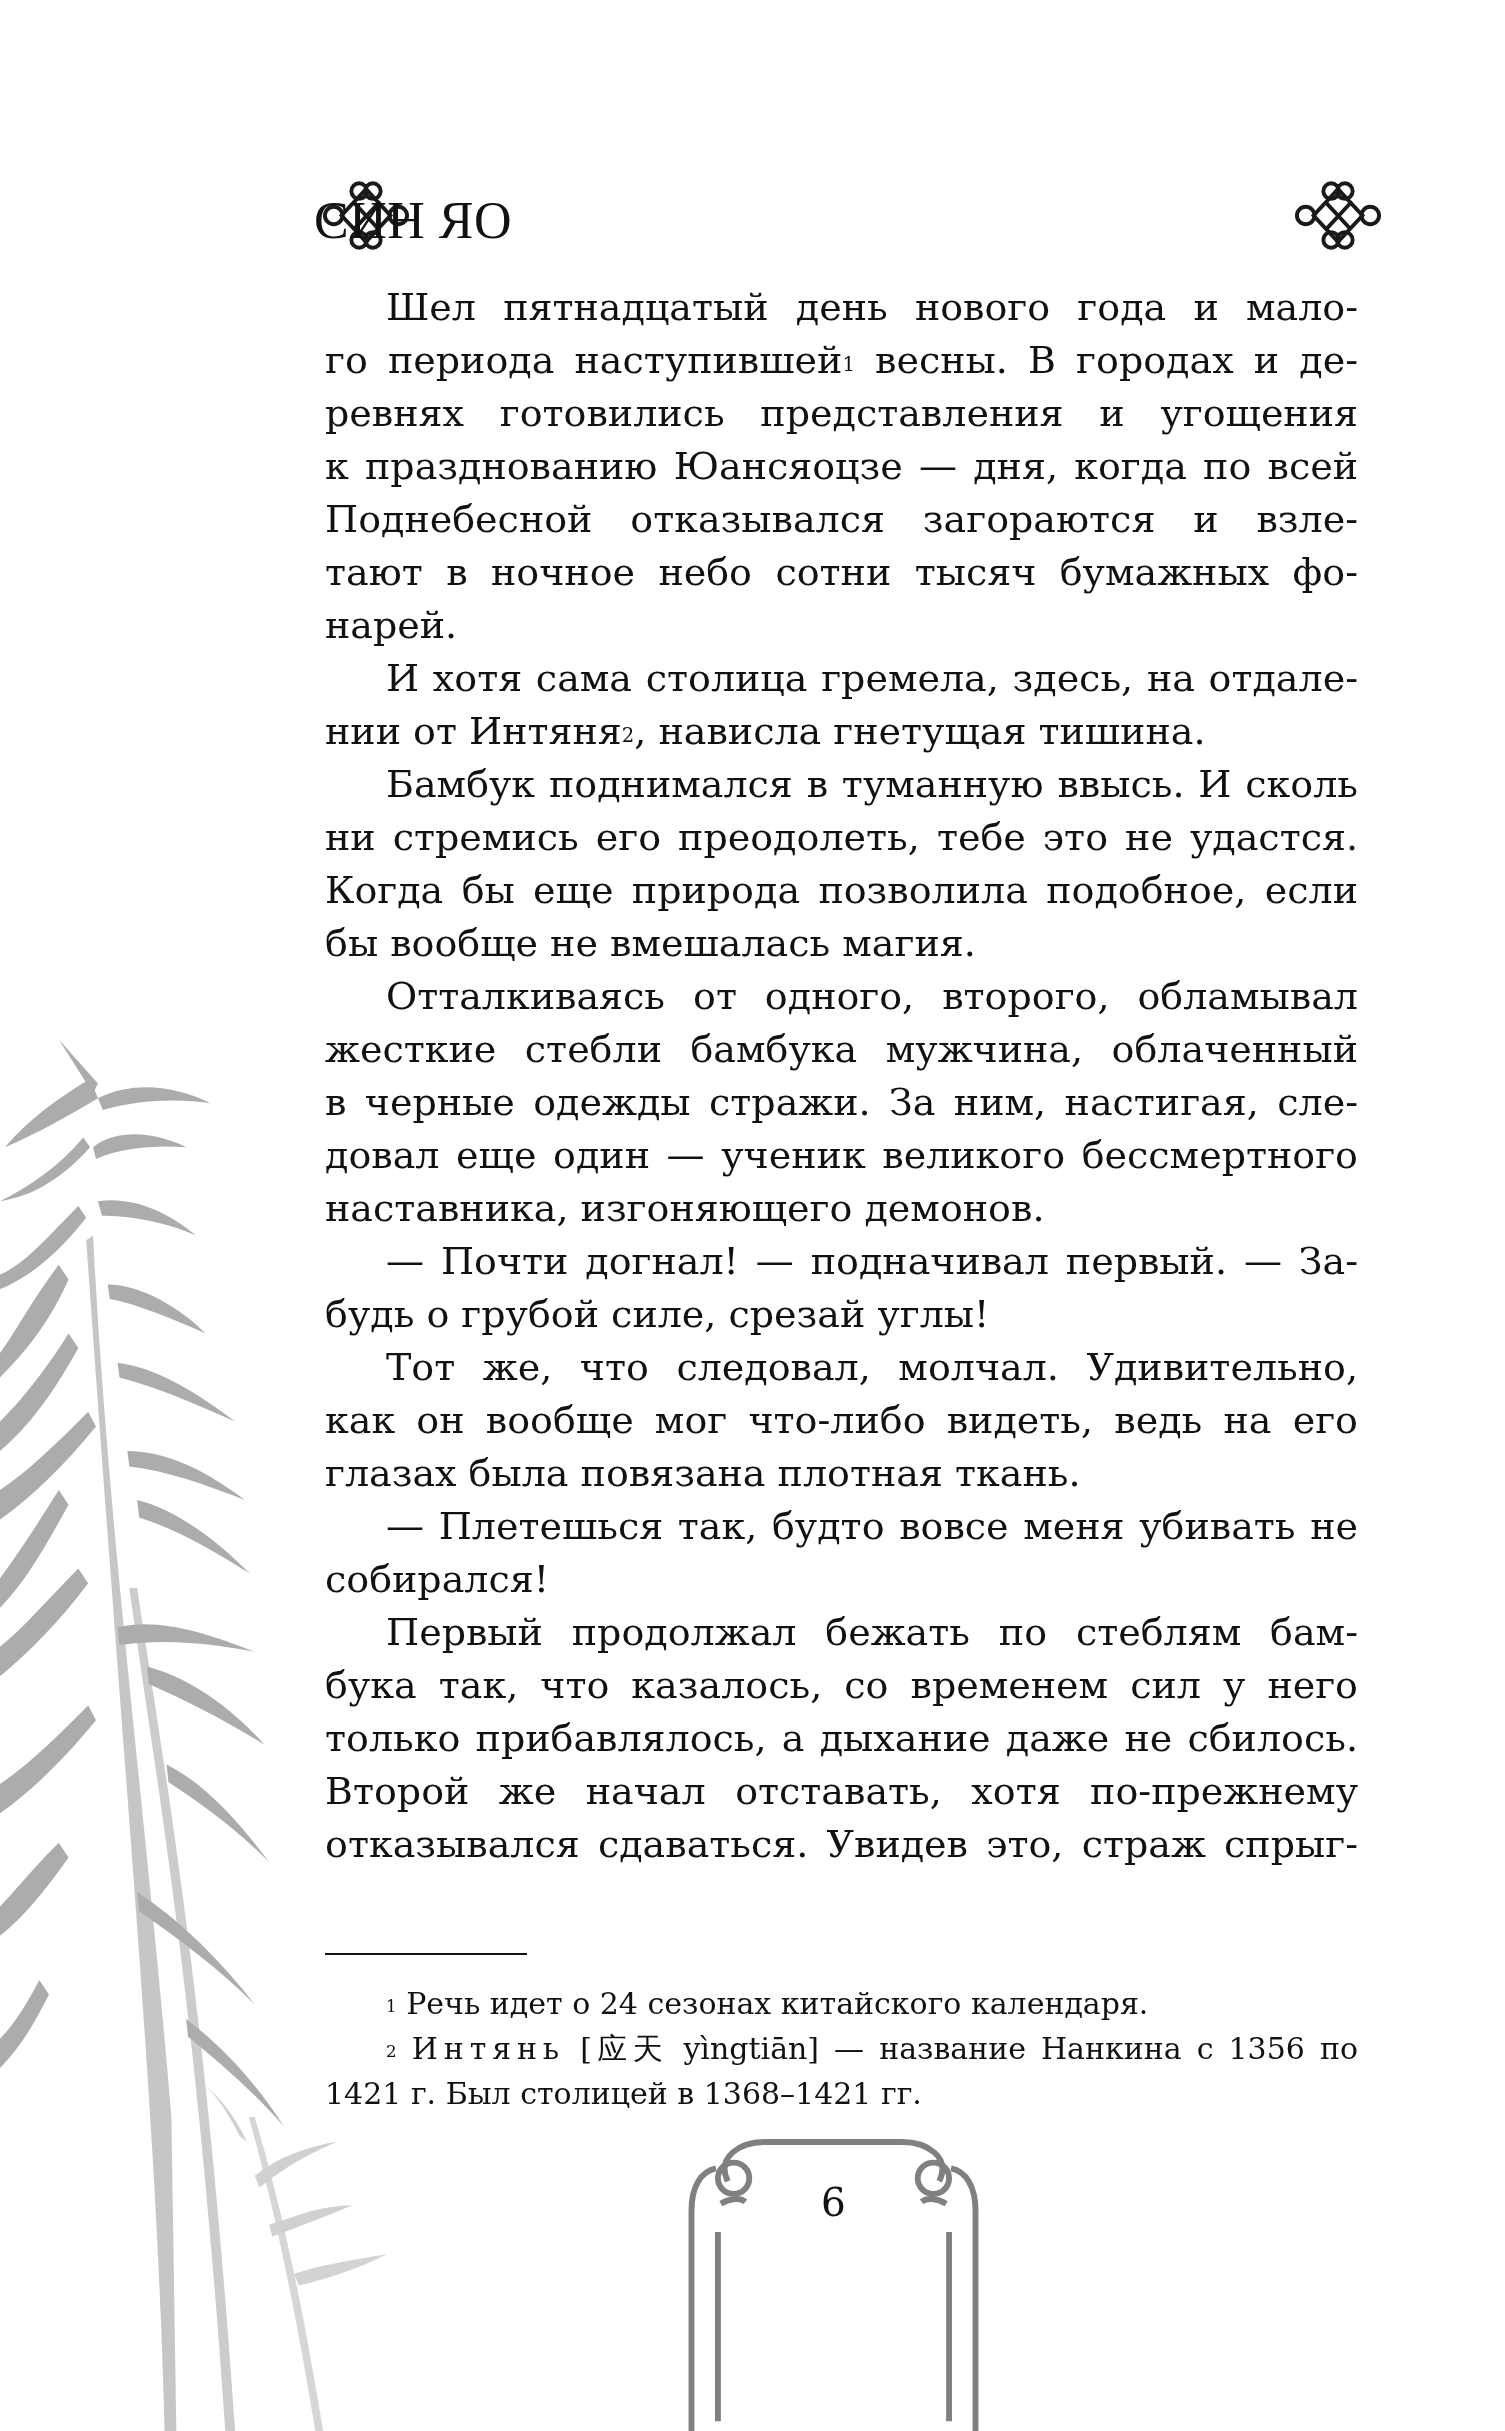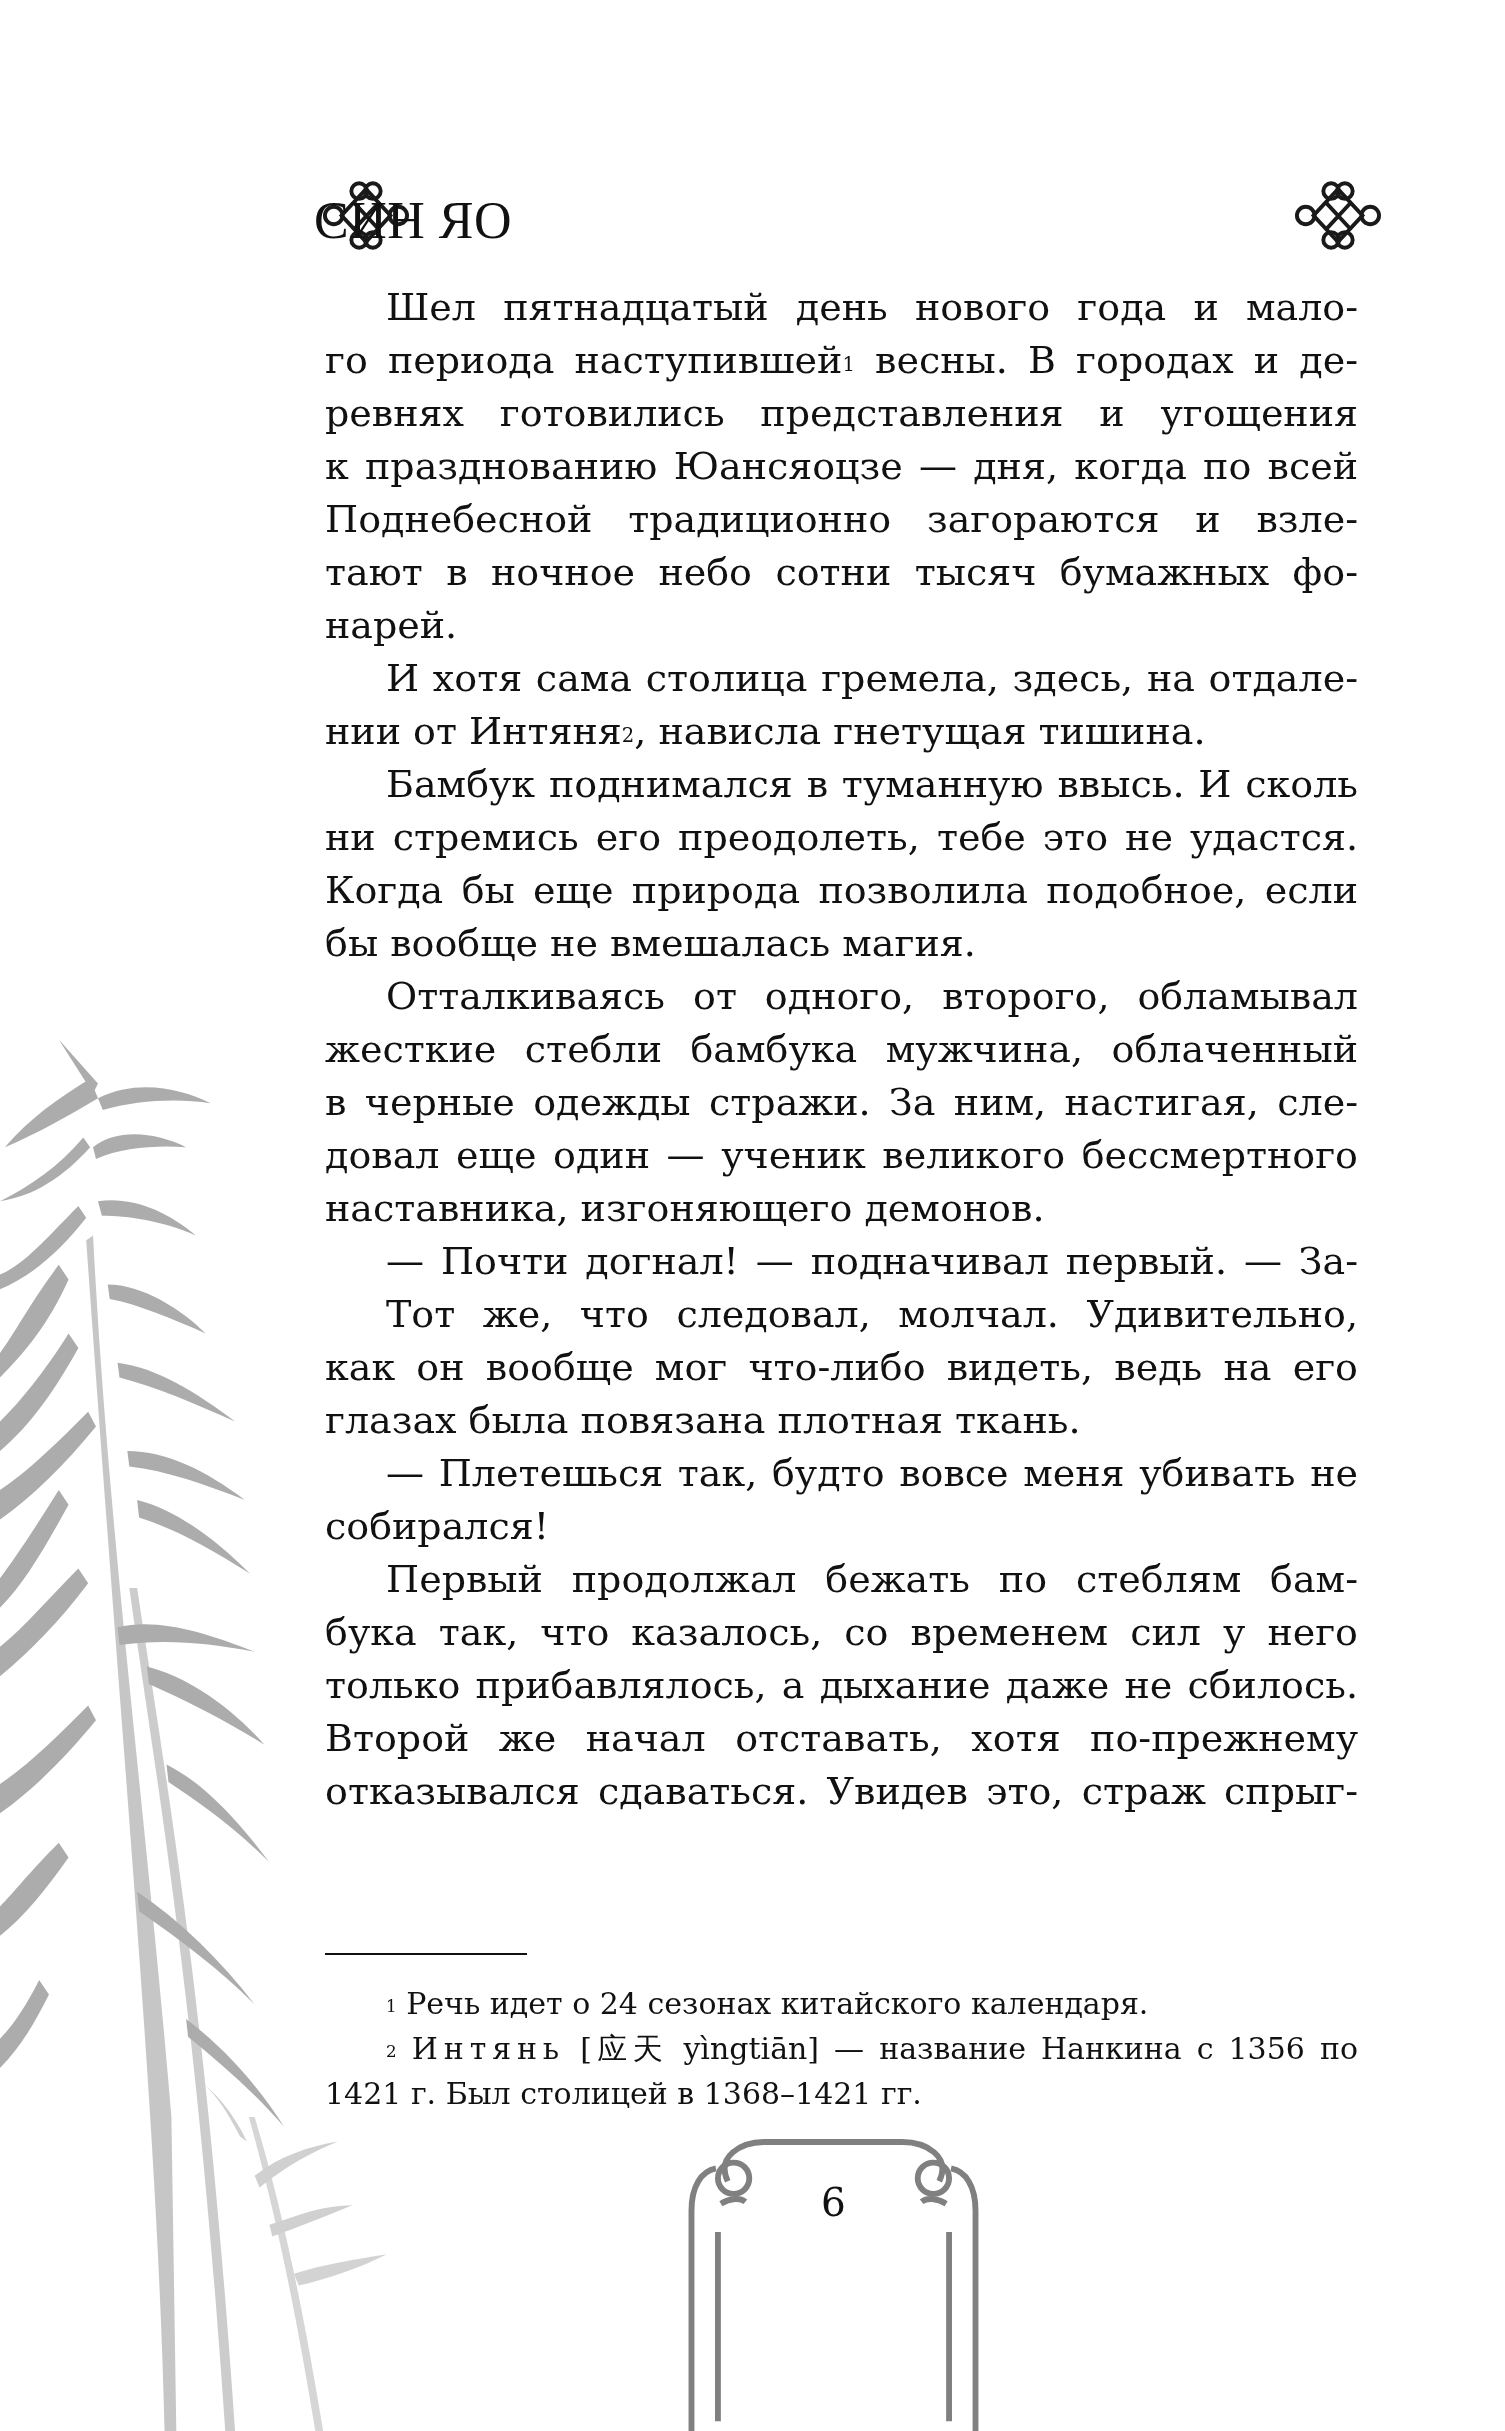--- a/index.html
+++ b/index.html
@@ -109,39 +109,40 @@
         <circle cx="78" cy="35" r="9"></circle>
     </g>
   </svg>
 </div>
 
 <div class="body-text">
   <span class="line just indent">Шел пятнадцатый день нового года и мало-</span>
   <span class="line just"><span>го периода наступившей</span><sup>1</sup><span> весны. В городах и де-</span></span>
   <span class="line just">ревнях готовились представления и угощения</span>
   <span class="line just">к празднованию Юансяоцзе — дня, когда по всей</span>
-  <span class="line just">Поднебесной традиционно загораются и взле-</span>
+  <span class="line just">Поднебесной отказывался загораются и взле-</span>
   <span class="line just">тают в ночное небо сотни тысяч бумажных фо-</span>
   <span class="line">нарей.</span>
 
   <span class="line just indent">И хотя сама столица гремела, здесь, на отдале-</span>
   <span class="line"><span>нии от Интяня</span><sup>2</sup><span>, нависла гнетущая тишина.</span></span>
 
   <span class="line just indent">Бамбук поднимался в туманную ввысь. И сколь</span>
   <span class="line just">ни стремись его преодолеть, тебе это не удастся.</span>
   <span class="line just">Когда бы еще природа позволила подобное, если</span>
   <span class="line">бы вообще не вмешалась магия.</span>
 
   <span class="line just indent">Отталкиваясь от одного, второго, обламывал</span>
   <span class="line just">жесткие стебли бамбука мужчина, облаченный</span>
   <span class="line just">в черные одежды стражи. За ним, настигая, сле-</span>
   <span class="line just">довал еще один — ученик великого бессмертного</span>
   <span class="line">наставника, изгоняющего демонов.</span>
 
   <span class="line just indent">— Почти догнал! — подначивал первый. — За-</span>
+  <span class="line">будь о грубой силе, срезай углы!</span>
 
   <span class="line just indent">Тот же, что следовал, молчал. Удивительно,</span>
   <span class="line just">как он вообще мог что-либо видеть, ведь на его</span>
   <span class="line">глазах была повязана плотная ткань.</span>
 
   <span class="line just indent">— Плетешься так, будто вовсе меня убивать не</span>
   <span class="line">собирался!</span>
 
   <span class="line just indent">Первый продолжал бежать по стеблям бам-</span>
   <span class="line just">бука так, что казалось, со временем сил у него</span>

